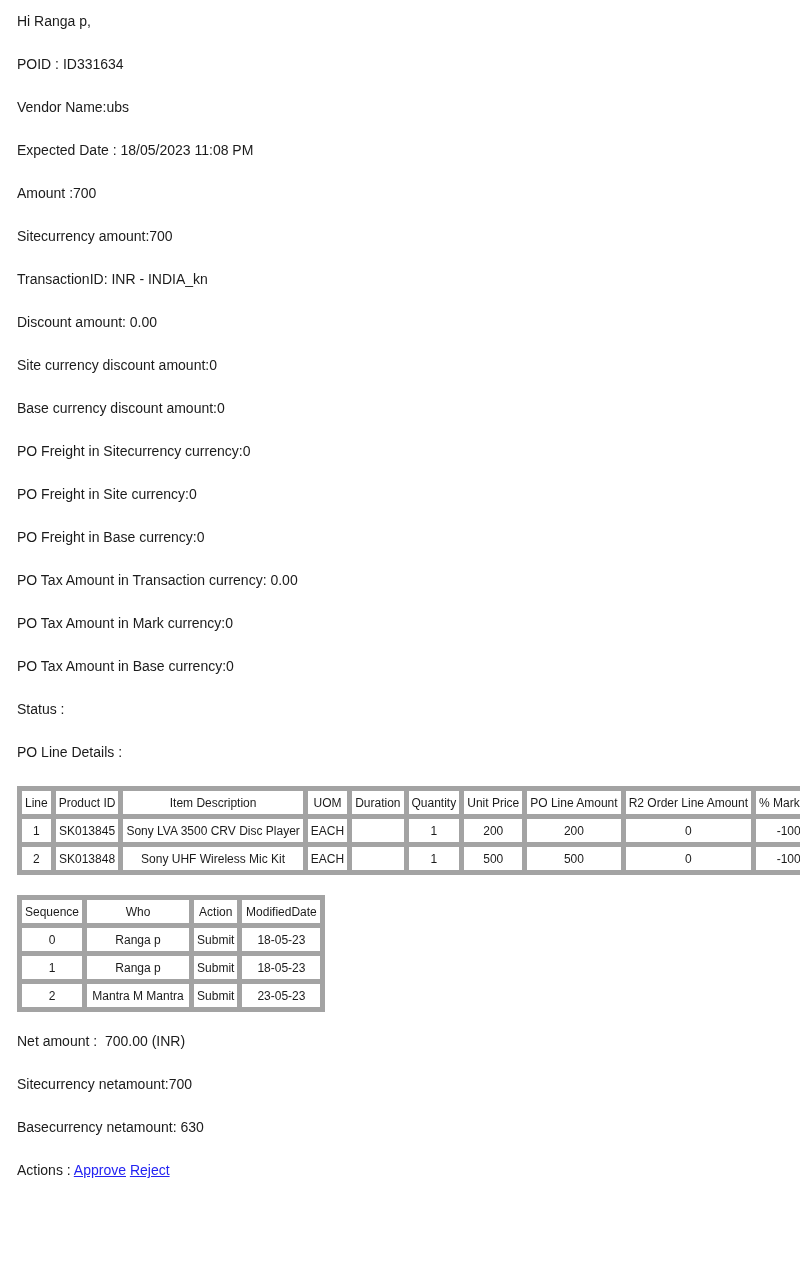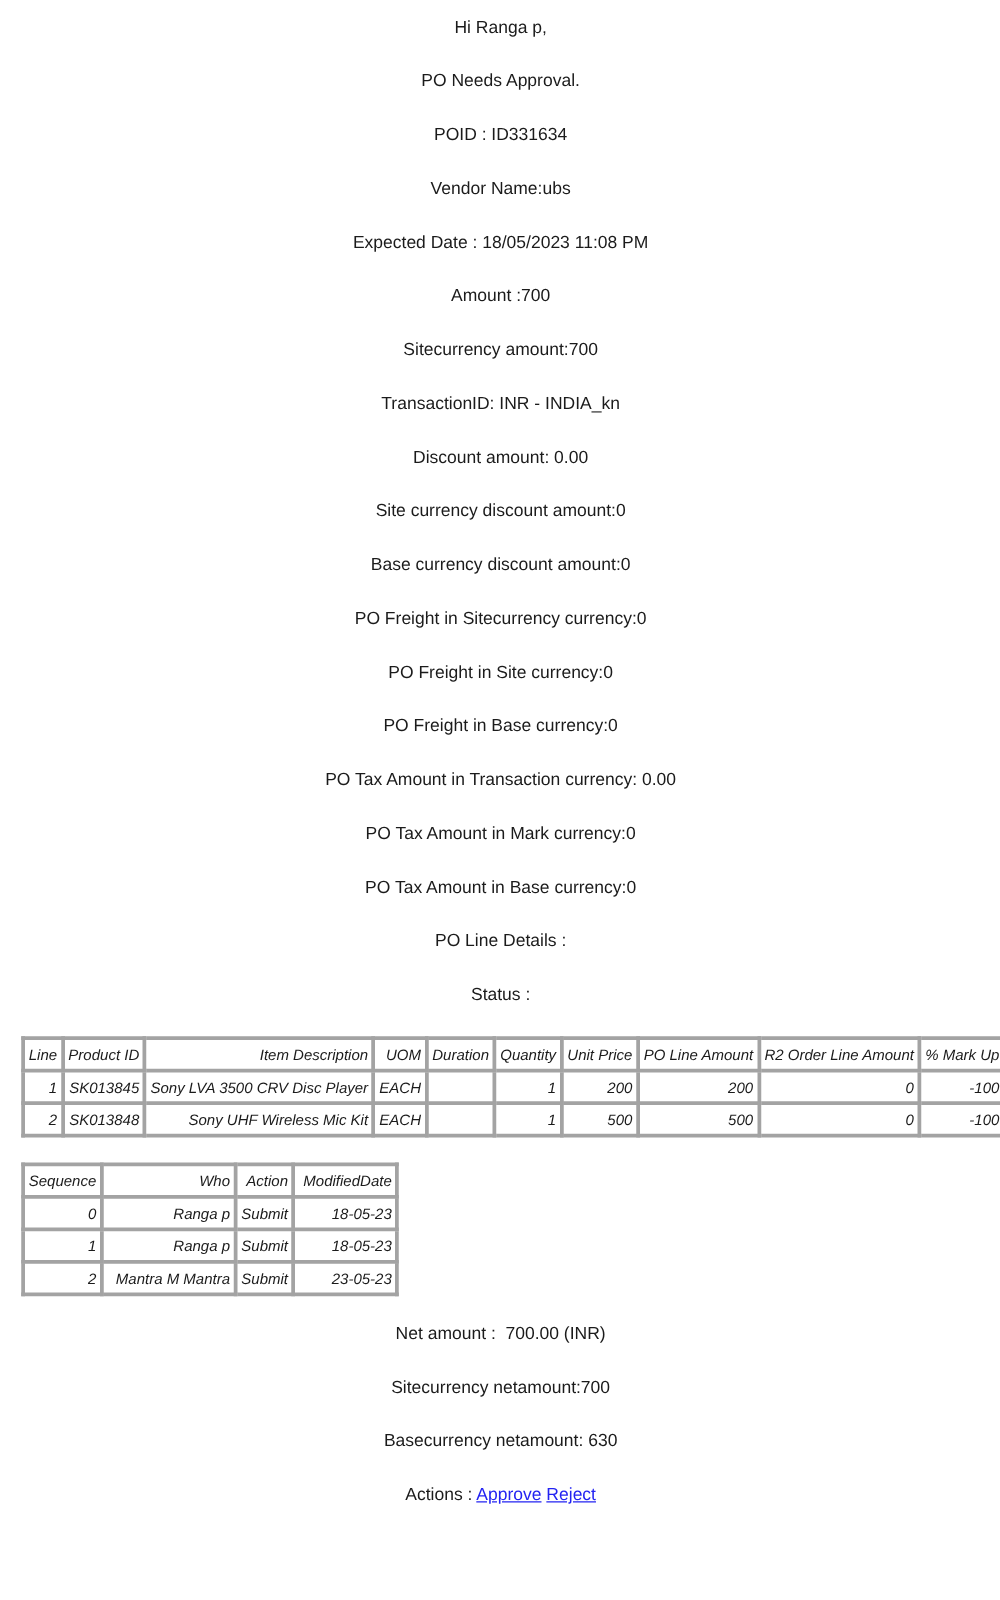--- a/index.html
+++ b/index.html
@@ -14,71 +14,68 @@
     min-height: 1280px;
     box-sizing: border-box;
     padding: 12px 16px 20px 17px;
     background: #ffffff;
   }
   p.line {
     margin: 0 0 24px 0;
     font-size: 14px;
     line-height: 19px;
     white-space: pre-wrap;
-    text-align: center;
   }
   table.po-table {
     border-collapse: collapse;
     table-layout: fixed;
     border: 2px solid #000000;
     margin: 0 0 20px 0;
   }
   table.po-table th,
   table.po-table td {
-    border: 3px solid #a3a3a3;
+    border: 5px solid #a3a3a3;
     font-size: 12px;
     font-weight: normal;
-    text-align: right;
+    text-align: center;
     vertical-align: middle;
     height: 23px;
     padding: 0 3px;
     overflow: hidden;
     white-space: nowrap;
-    font-style: italic;
   }
   a.action-link {
     color: #2323f2;
     cursor: pointer;
   }
 </style>
 </head>
 <body>
 
 <div class="email-body">
 
   <p class="line">Hi Ranga p,</p>
-  <p class="line">PO Needs Approval.</p>
   <p class="line">POID : ID331634</p>
   <p class="line">Vendor Name:ubs</p>
   <p class="line">Expected Date : 18/05/2023 11:08 PM</p>
   <p class="line">Amount :700</p>
   <p class="line">Sitecurrency amount:700</p>
   <p class="line">TransactionID: INR - INDIA_kn</p>
   <p class="line">Discount amount: 0.00</p>
   <p class="line">Site currency discount amount:0</p>
   <p class="line">Base currency discount amount:0</p>
   <p class="line">PO Freight in Sitecurrency currency:0</p>
   <p class="line">PO Freight in Site currency:0</p>
   <p class="line">PO Freight in Base currency:0</p>
   <p class="line">PO Tax Amount in Transaction currency: 0.00</p>
   <p class="line">PO Tax Amount in Mark currency:0</p>
   <p class="line">PO Tax Amount in Base currency:0</p>
+  <p class="line">Status :</p>
+
   <p class="line">PO Line Details :</p>
-
-  <p class="line">Status :</p>
 
   <table class="po-table">
     <colgroup>
       <col style="width:33px">
         <col style="width:63px">
         <col style="width:177px">
         <col style="width:32px">
         <col style="width:52px">
       <col style="width:58px">
         <col style="width:59px">

